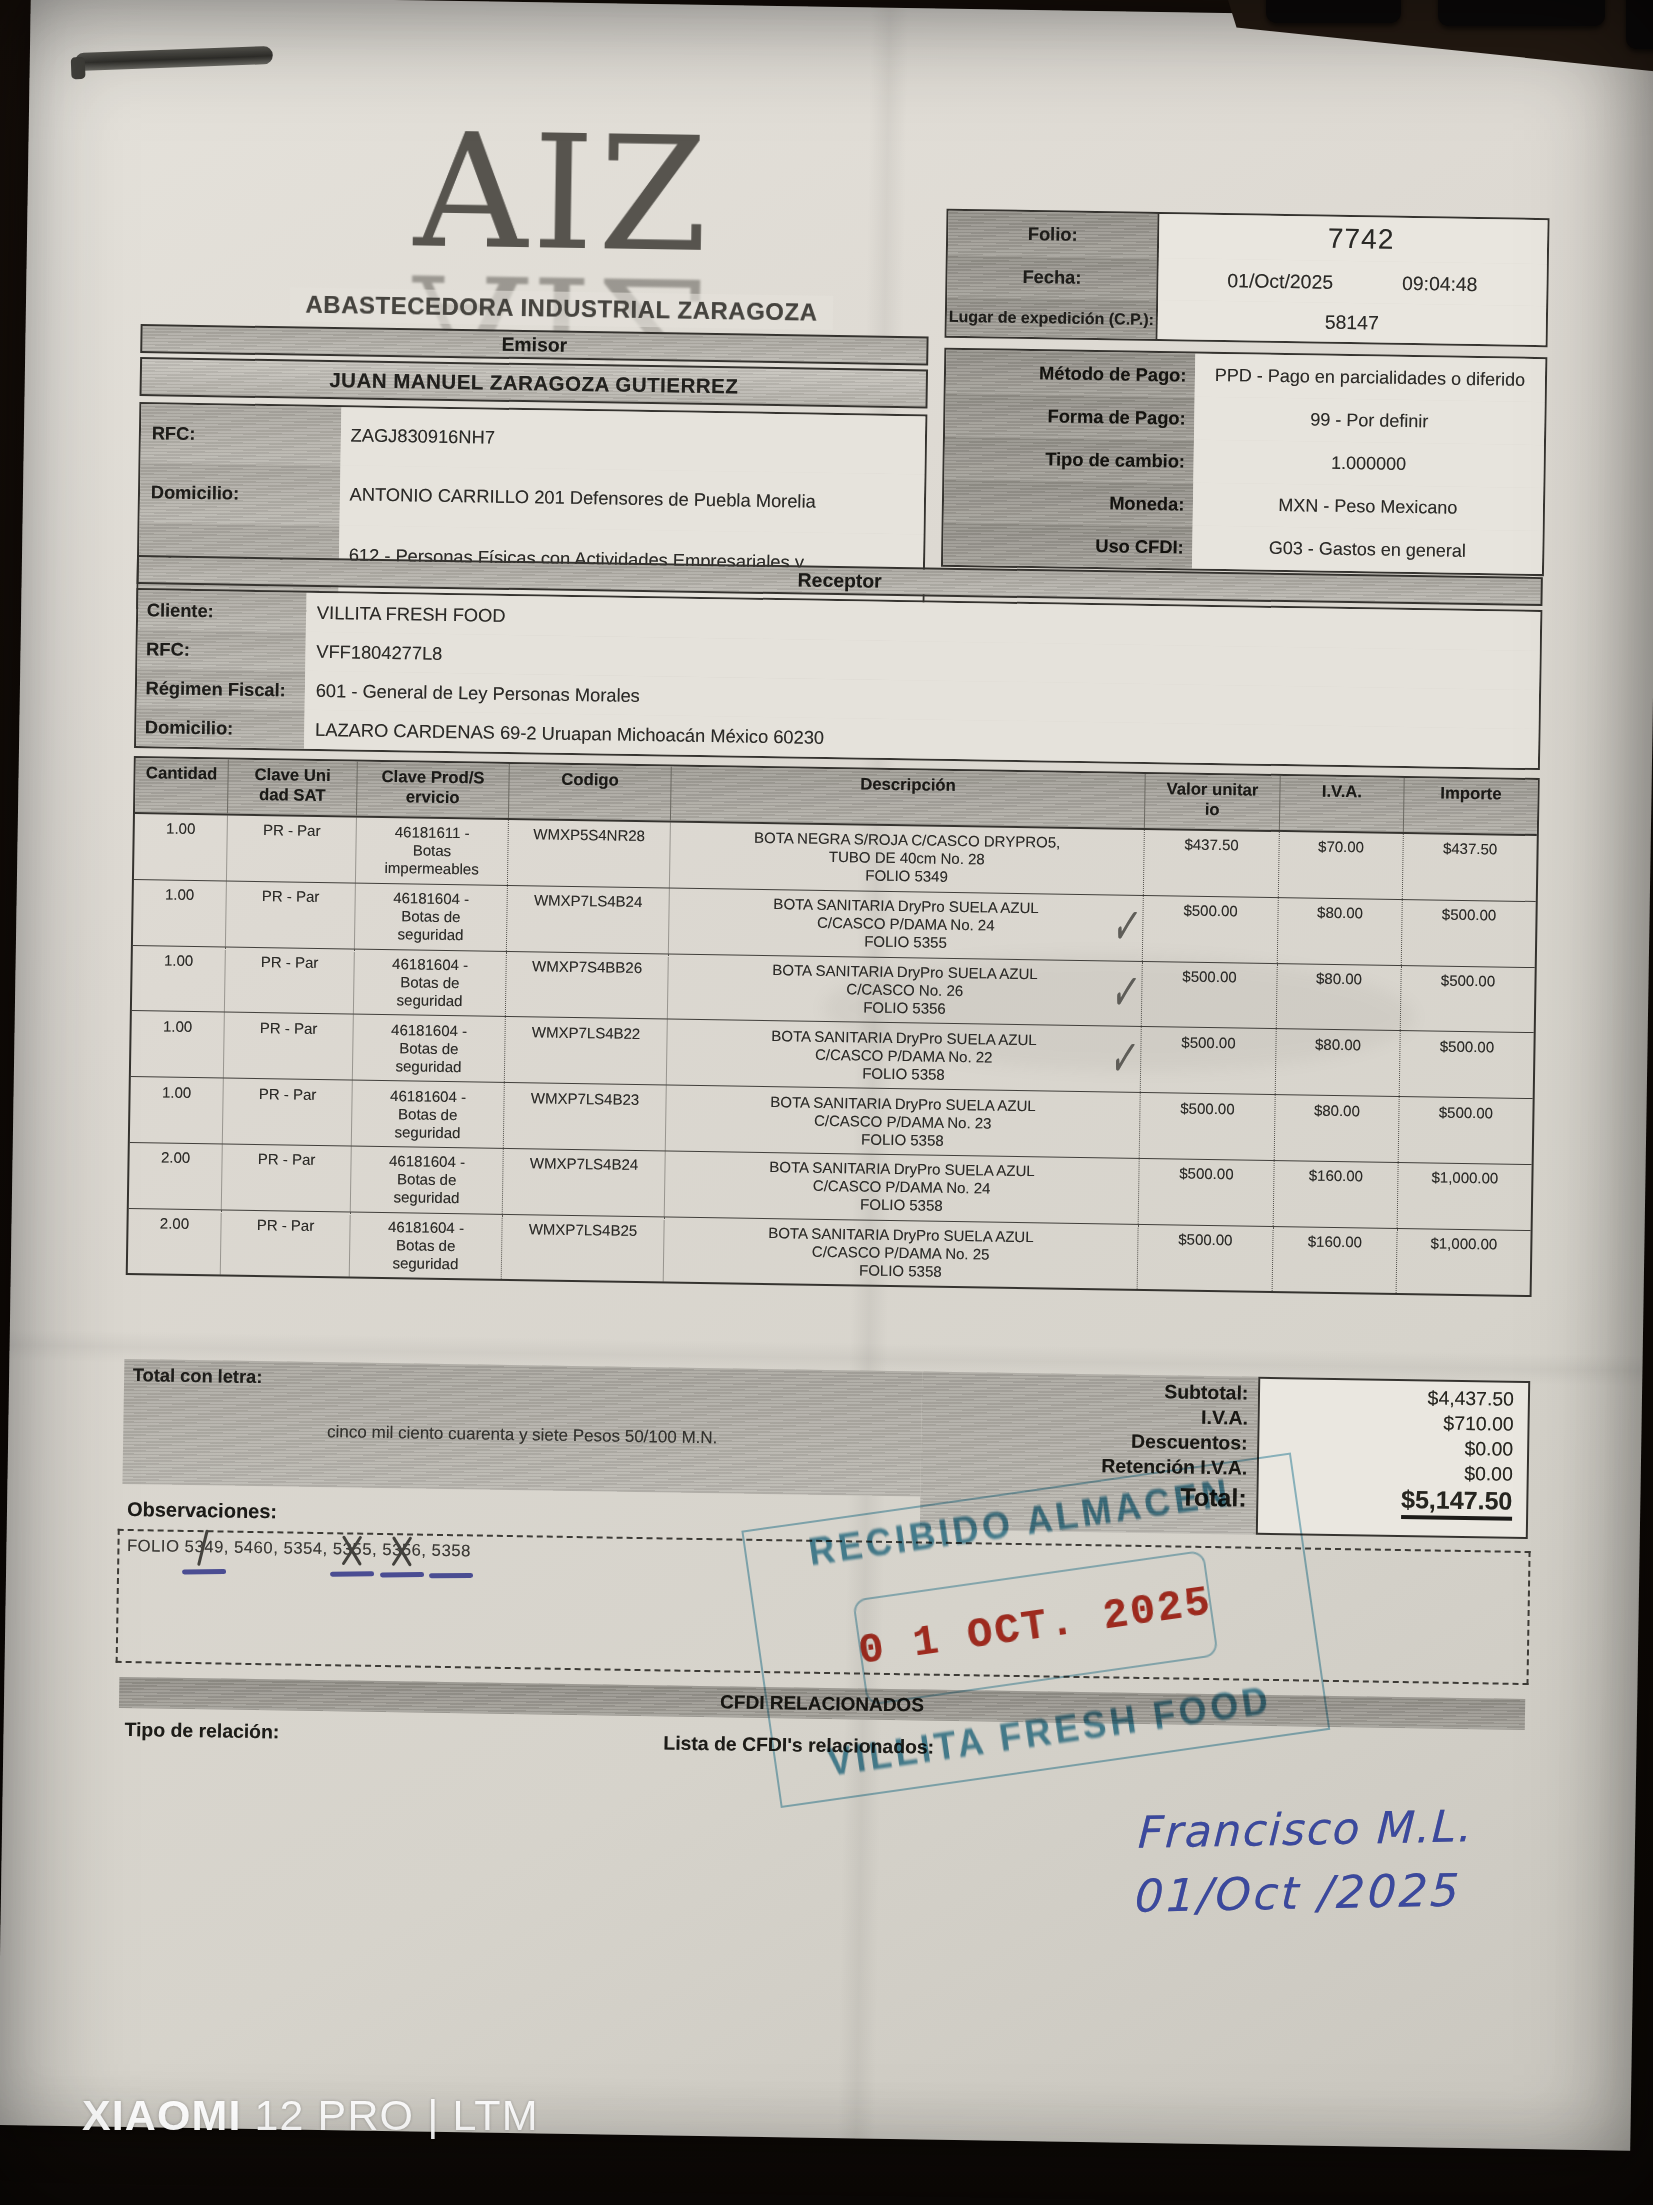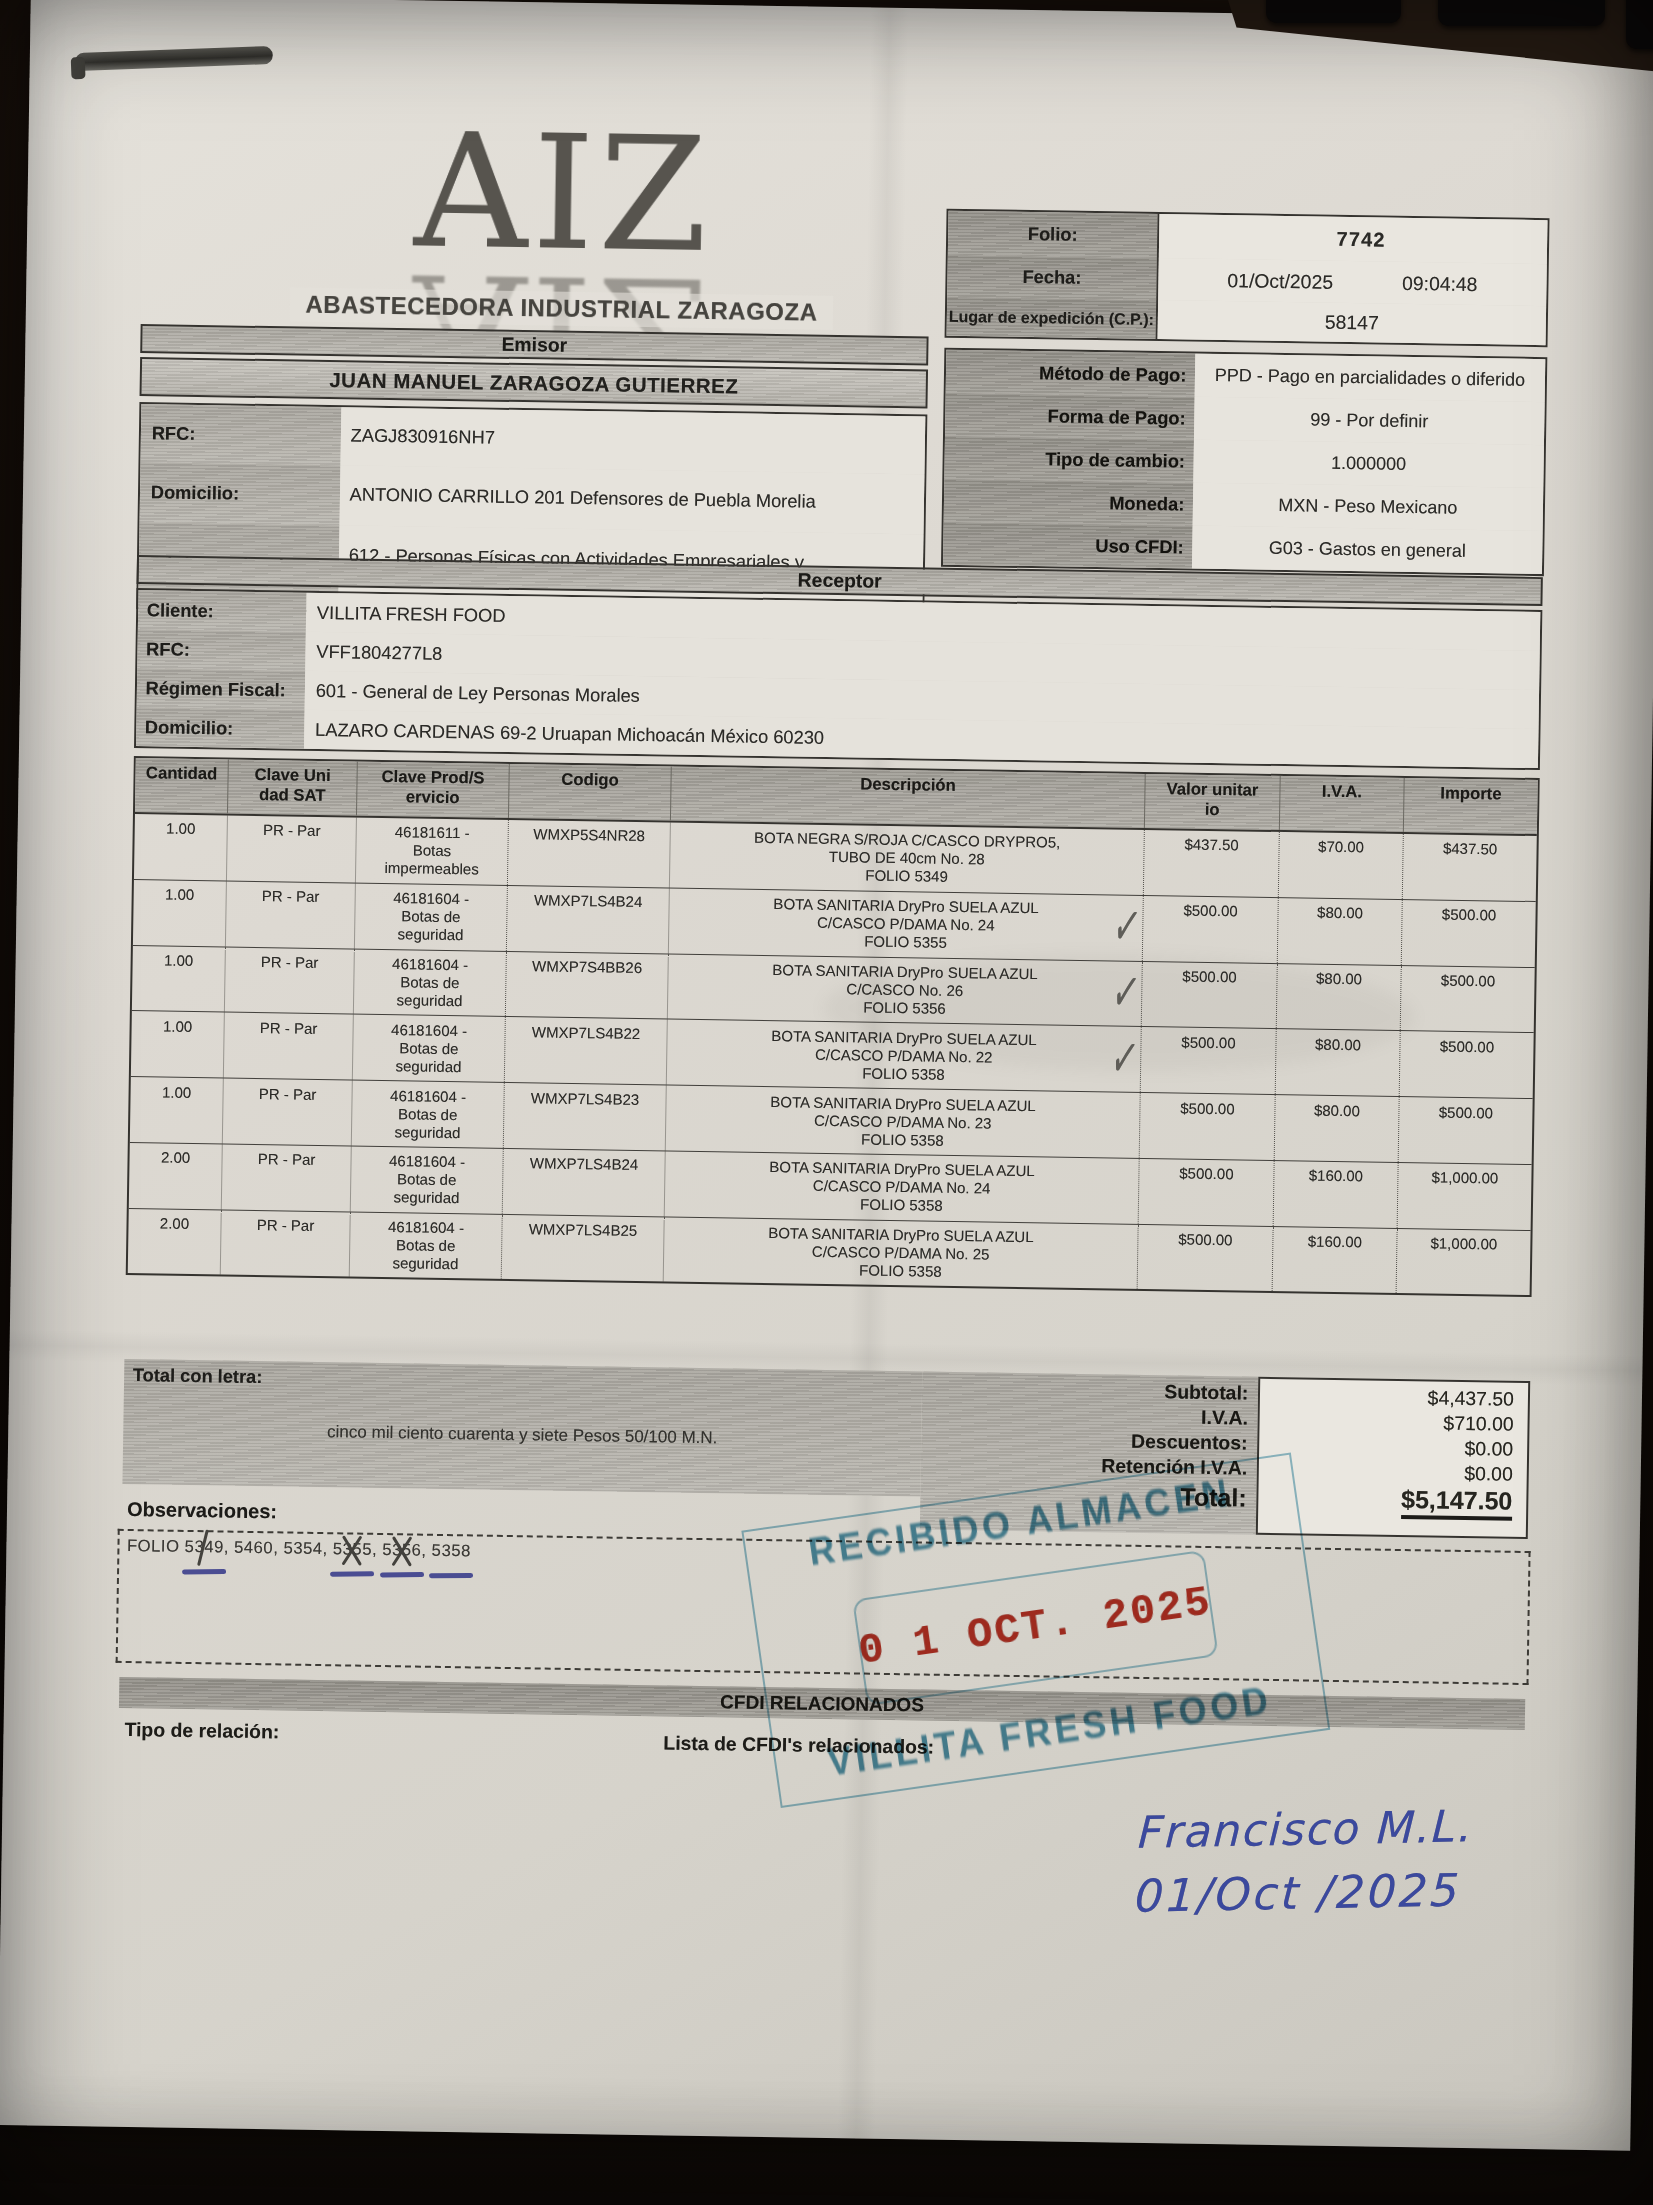--- a/index.html
+++ b/index.html
@@ -55,21 +55,21 @@
        background:rgba(228,225,218,.6);font-weight:bold;font-size:24px;letter-spacing:0.5px;color:#45433e;
        filter:blur(0.3px);}
 
   
   .folio-box{position:absolute;left:919px;top:200px;width:603px;height:129px;display:grid;
        grid-template-columns:211px 1fr;}
   .folio-box .lbl{border-right:2.2px solid #35332f;display:flex;align-items:center;justify-content:center;
        font-weight:bold;font-size:18.3px;text-align:center;line-height:1.1;color:#1e1d1a;}
   .folio-box .val{background:#e9e6df;display:flex;align-items:center;justify-content:center;font-size:19.4px;}
   .folio-box .r1{height:44px;}.folio-box .r2{height:42px;}.folio-box .r3{height:39px;}
-  .folio-num-big{font-weight:bold;font-size:20px;letter-spacing:1.1px;margin-left:16px;}
+  .folio-num-big{font-weight:normal;font-size:28px;letter-spacing:1.1px;margin-left:16px;}
   .fecha-val{display:flex;width:100%;justify-content:space-evenly;align-items:center;}
 
   
   .emisor{position:absolute;left:115px;top:328px;width:788px;}
   .bar{height:29px;display:flex;align-items:center;justify-content:center;font-weight:bold;font-size:19.4px;color:#1b1a17;}
   .name-bar{margin-top:4.3px;height:39px;display:flex;align-items:center;justify-content:center;
        font-weight:bold;font-size:20.5px;letter-spacing:0.5px;color:#22211e;
        background:repeating-linear-gradient(180deg,rgba(255,255,255,.09) 0 1.6px,rgba(0,0,0,.05) 1.6px 3.2px),
                   linear-gradient(180deg,#c6c3bc,#b4b1aa);border:2.2px solid #35332f;}
   .info-grid{margin-top:5.4px;border:2.2px solid #35332f;display:grid;grid-template-columns:200px 1fr;}
@@ -398,15 +398,18 @@
       </div>
 
       <div class="handwriting">
         <div class="hw1">Francisco M.L.</div>
         <div class="hw2">01/Oct /2025</div>
       </div>
 
     </div>
   </div>
 
+  <div class="wm wm-left">
+    <b>XIAOMI</b><span> 12 PRO | LTM</span>
+  </div>
 
 </div>
 
 
 </body></html>

